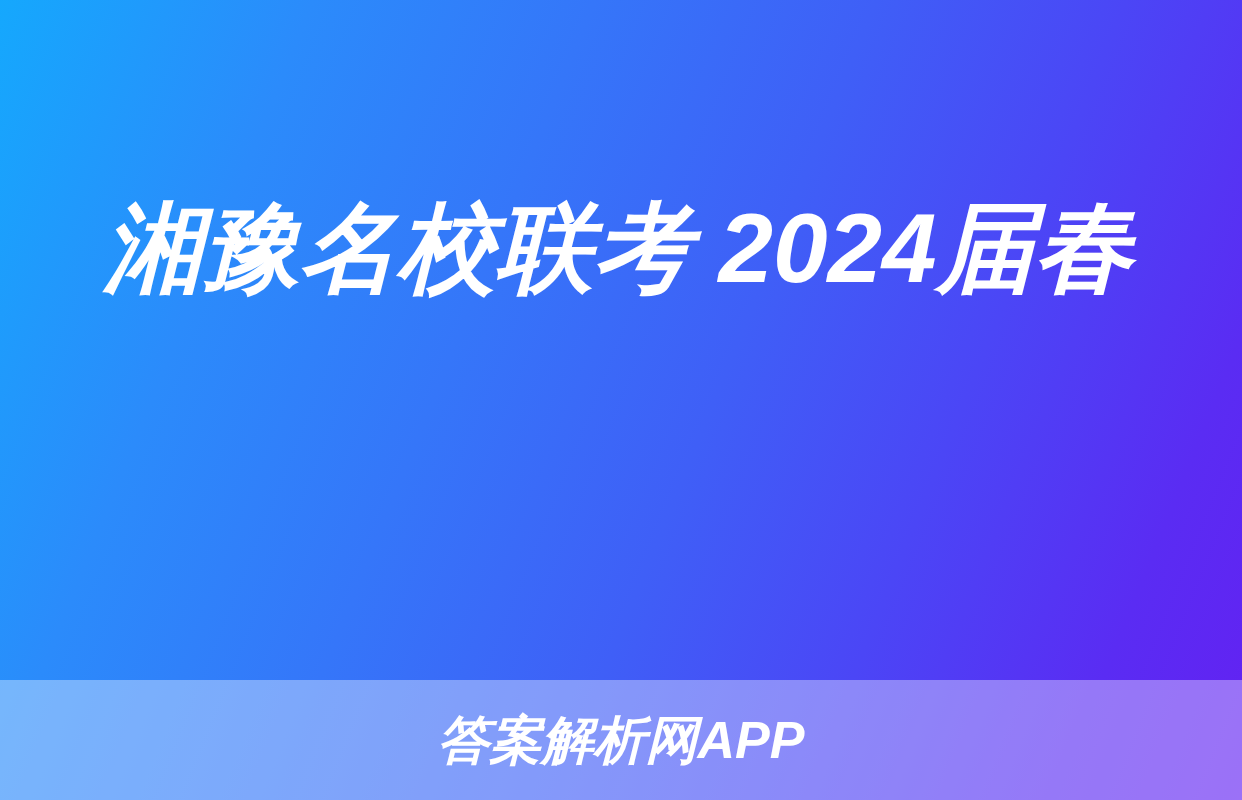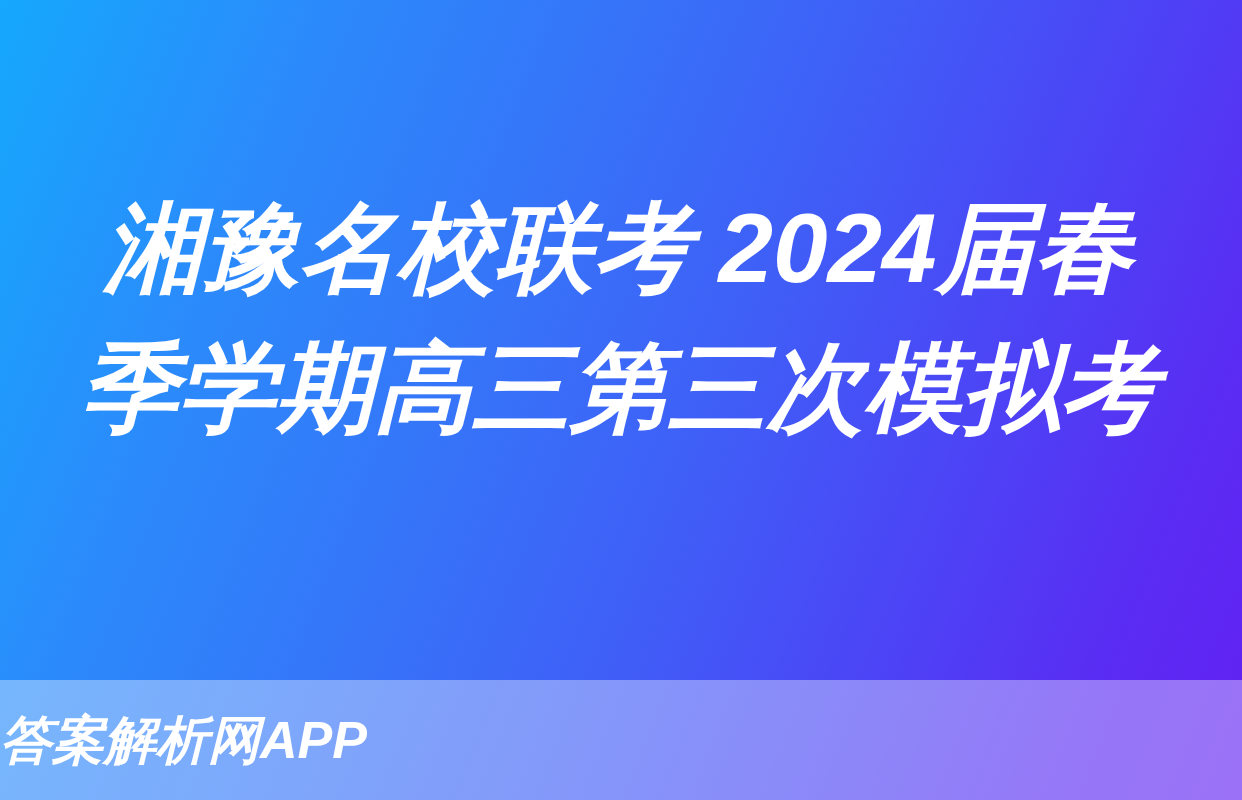--- a/index.html
+++ b/index.html
@@ -57,41 +57,40 @@
   
   #footer-band {
     position: absolute;
     left: 0;
     right: 0;
     bottom: 0;
     height: 120px;
     background: rgba(255, 255, 255, 0.36);
     display: flex;
     align-items: center;
-    justify-content: flex-start;
+    justify-content: center;
   }
 
   #footer-watermark {
     color: #ffffff;
     font-size: 52px;
     line-height: 60px;
     font-weight: 700;
     font-style: italic;
     letter-spacing: 0px;
     white-space: nowrap;
     -webkit-font-smoothing: antialiased;
   }
 </style>
 </head>
 <body>
 
 <div id="card">
 
   <div id="title-block">
     <span class="title-line line-1">湘豫名校联考 2024届春</span>
-    <span class="title-line line-2">季学期高三第三次模拟考</span>
   </div>
 
   <div id="footer-band">
     <span id="footer-watermark">答案解析网APP</span>
   </div>
 
 </div>
 
 </body></html>

